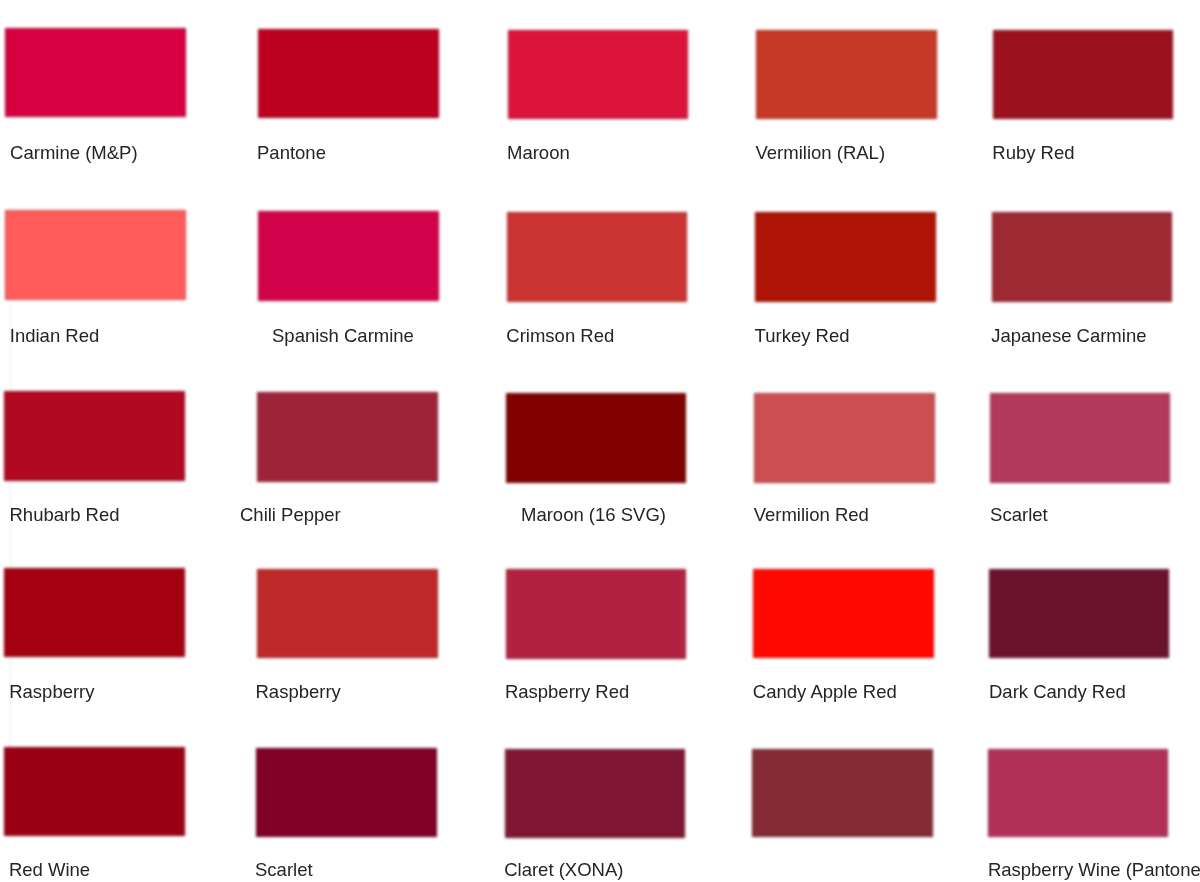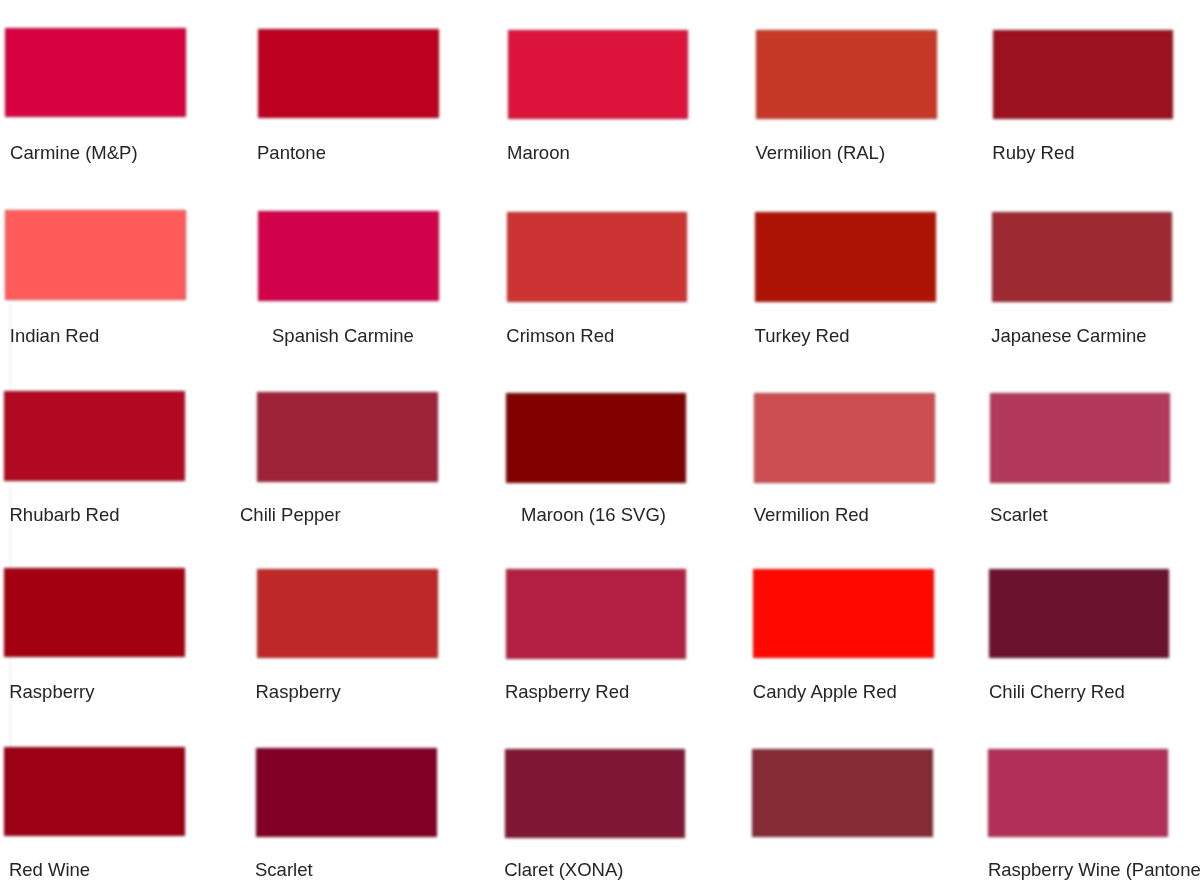--- a/index.html
+++ b/index.html
@@ -93,21 +93,21 @@
   <div class="cell">
     <div class="sw" style="left: 505.5px; top: 569.3px; width: 180px; height: 89.3px; background: rgb(178, 33, 66);"></div>
     <div class="lbl" style="left:504.9px;top:682.5px">Raspberry Red</div>
   </div>
   <div class="cell">
     <div class="sw" style="left: 753.3px; top: 568.9px; width: 181px; height: 89.3px; background: rgb(255, 8, 0);"></div>
     <div class="lbl" style="left:752.8px;top:682.5px">Candy Apple Red</div>
   </div>
   <div class="cell">
     <div class="sw" style="left: 989.3px; top: 569px; width: 180px; height: 89.3px; background: rgb(107, 19, 46);"></div>
-    <div class="lbl" style="left:989.0px;top:682.5px">Chili Cherry Red</div>
+    <div class="lbl" style="left:989.0px;top:682.5px">Dark Candy Red</div>
   </div>
   <div class="cell">
     <div class="sw" style="left: 3.8px; top: 747.2px; width: 181px; height: 88.8px; background: rgb(155, 0, 20);"></div>
     <div class="lbl" style="left:8.9px;top:861px">Red Wine</div>
   </div>
   <div class="cell">
     <div class="sw" style="left: 256px; top: 748.2px; width: 181px; height: 88.8px; background: rgb(128, 0, 38);"></div>
     <div class="lbl" style="left:255.0px;top:861px">Scarlet</div>
   </div>
   <div class="cell">

